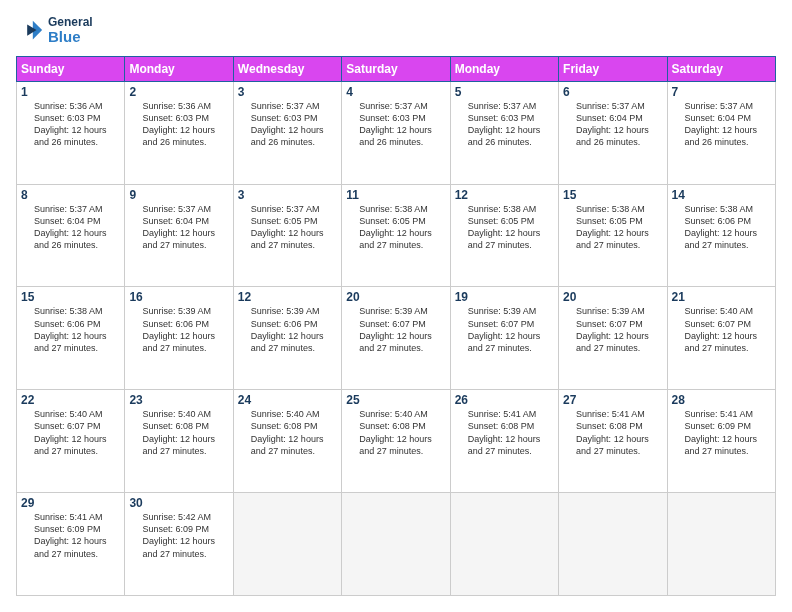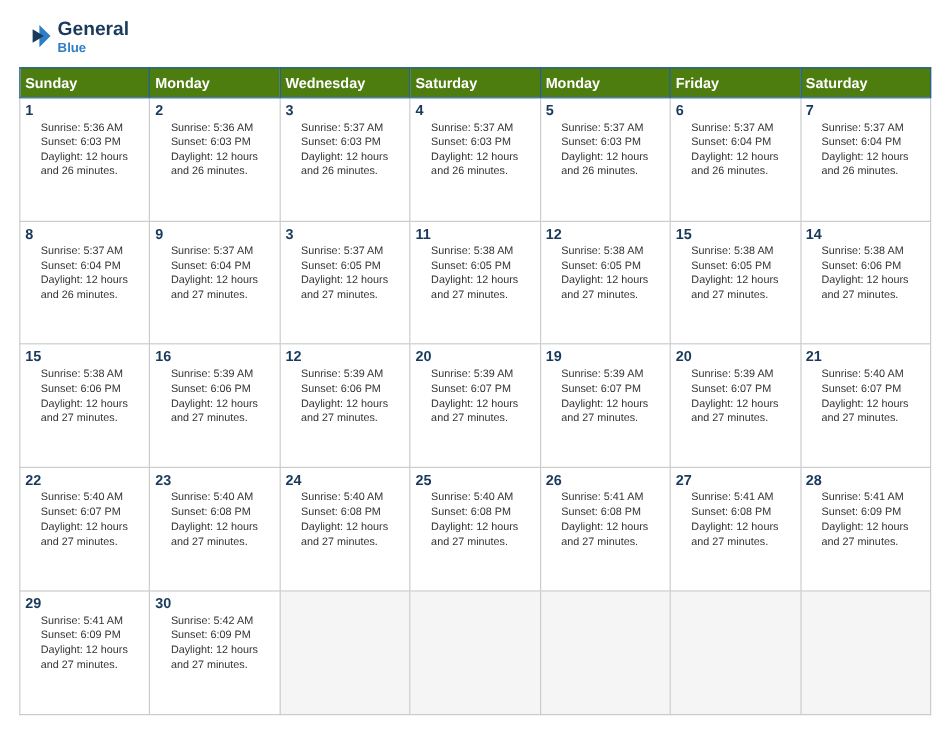--- a/index.html
+++ b/index.html
@@ -45,21 +45,21 @@
       color: #444;
     }
     .calendar {
       flex: 1;
       border: 1px solid #ccc;
       border-collapse: collapse;
       width: 100%;
       table-layout: fixed;
     }
     .calendar th {
-      background: #4d7c0f;
+      background: #d946ef;
       color: #fff;
       font-size: 12px;
       font-weight: bold;
       padding: 5px 4px;
       text-align: left;
       border: 1px solid #2060a0;
     }
     .calendar td {
       border: 1px solid #ccc;
       vertical-align: top;
@@ -90,22 +90,22 @@
 <body>
 
 <div class="page">
   <div class="header">
     <div class="logo">
       <svg class="logo-icon" viewBox="0 0 30 30">
         <polygon points="18,4 28,14 18,24" fill="#2e7ec7"></polygon>
         <polygon points="12,8 22,14 12,20" fill="#1a3a5c"></polygon>
       </svg>
       <div>
-        <div style="font-size:16px;font-weight:bold;color:#1a3a5c;line-height:1.1">General</div>
-        <div style="font-size:11px;font-weight:bold;color:#2e7ec7;line-height:1.1">Blue</div>
+        <div style="font-size:12px;font-weight:bold;color:#1a3a5c;line-height:1.1">General</div>
+        <div style="font-size:15px;font-weight:bold;color:#2e7ec7;line-height:1.1">Blue</div>
       </div>
     </div>
     <div class="title-block">
       <div class="month-title"></div>
       <div class="location"></div>
     </div>
   </div>
 
   <table class="calendar">
     <thead>

